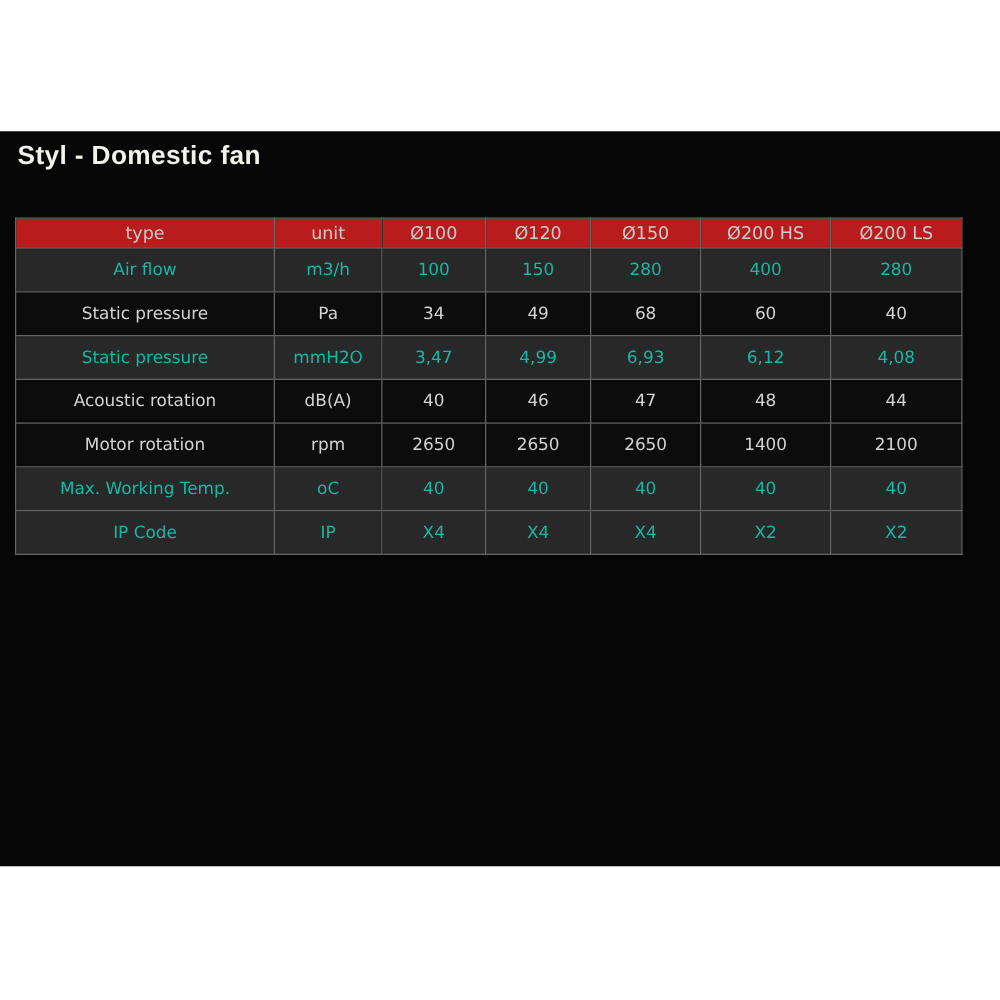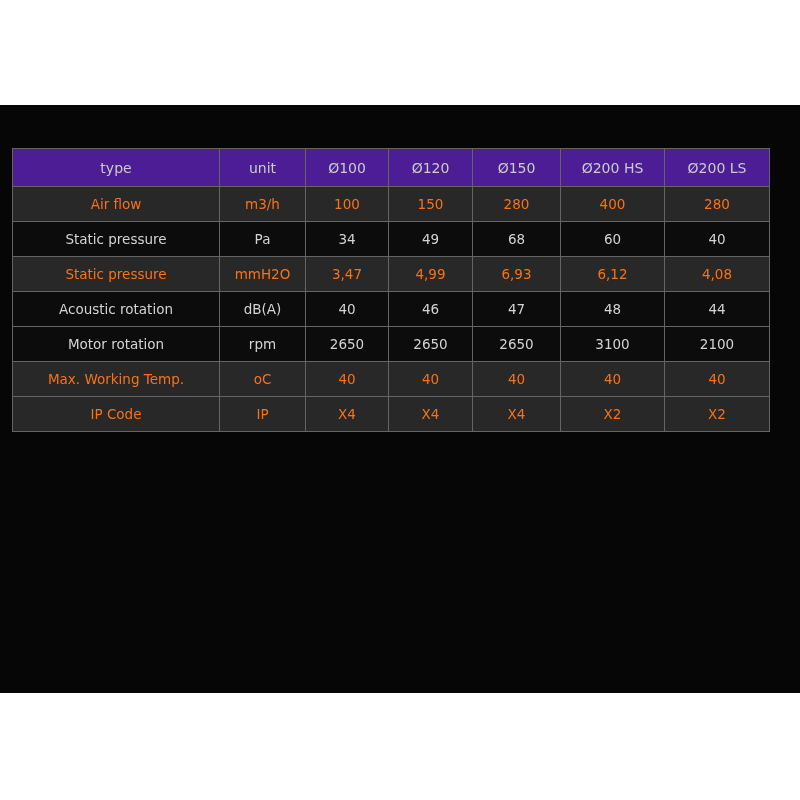--- a/index.html
+++ b/index.html
@@ -46,30 +46,30 @@
     border: 1px solid #646464;
     text-align: center;
     vertical-align: middle;
     padding: 0;
     font-size: 13.5px;
     font-weight: normal;
     overflow: hidden;
     white-space: nowrap;
   }
   .spec-table thead tr {
-    height: 38px;
-    background: #4c1d95;
+    height: 24px;
+    background: #b91c1c;
   }
   .spec-table thead th {
     color: #cccccc;
     font-size: 14px;
   }
   .spec-table tbody tr { height: 35px; }
   .row-gray { background: #282828; }
-  .row-gray td { color: #f97316; }
+  .row-gray td { color: #14b8a6; }
   .row-dark { background: #0c0c0c; }
   .row-dark td { color: #d4d4d4; }
   .ins-icon {
     display: inline-flex;
     align-items: center;
     justify-content: center;
     width: 22px;
     height: 22px;
     box-sizing: border-box;
     border: 3px solid #ededed;
@@ -83,20 +83,21 @@
     box-sizing: border-box;
     border: 3px solid #ededed;
     background: #000000;
   }
 </style>
 </head>
 <body>
 
 <div class="page">
   <div class="panel">
+    <h1 class="title">Styl - Domestic fan</h1>
     <table class="spec-table">
       <colgroup>
         <col style="width:207px">
         <col style="width:86px">
         <col style="width:83px">
         <col style="width:84px">
         <col style="width:88px">
         <col style="width:104px">
         <col style="width:105px">
       </colgroup>
@@ -147,21 +148,21 @@
             <td>47</td>
             <td>48</td>
             <td>44</td>
           </tr>
           <tr class="row-dark">
             <td>Motor rotation</td>
             <td>rpm</td>
             <td>2650</td>
             <td>2650</td>
             <td>2650</td>
-            <td>3100</td>
+            <td>1400</td>
             <td>2100</td>
           </tr>
           <tr class="row-gray">
             <td>Max. Working Temp.</td>
             <td>oC</td>
             <td>40</td>
             <td>40</td>
             <td>40</td>
             <td>40</td>
             <td>40</td>

